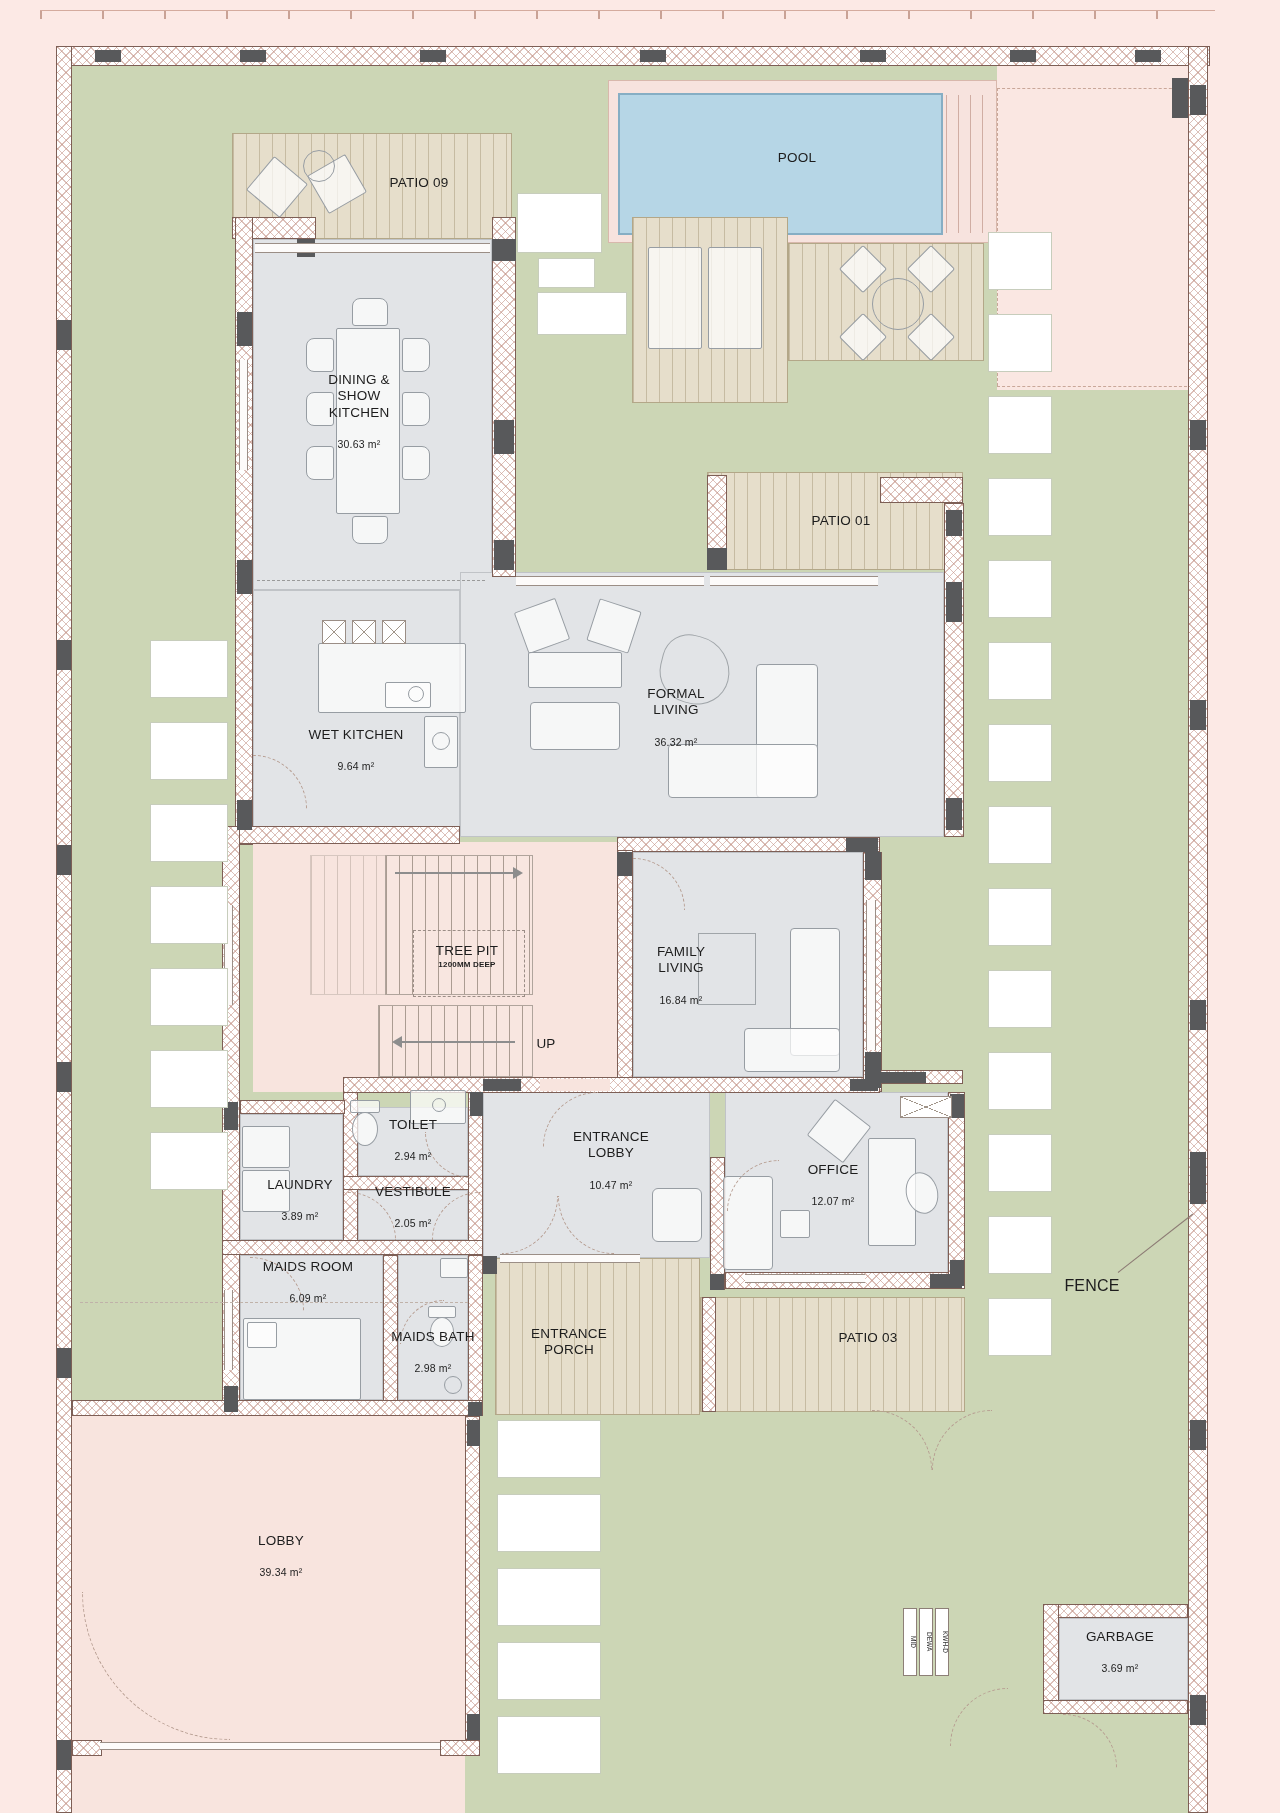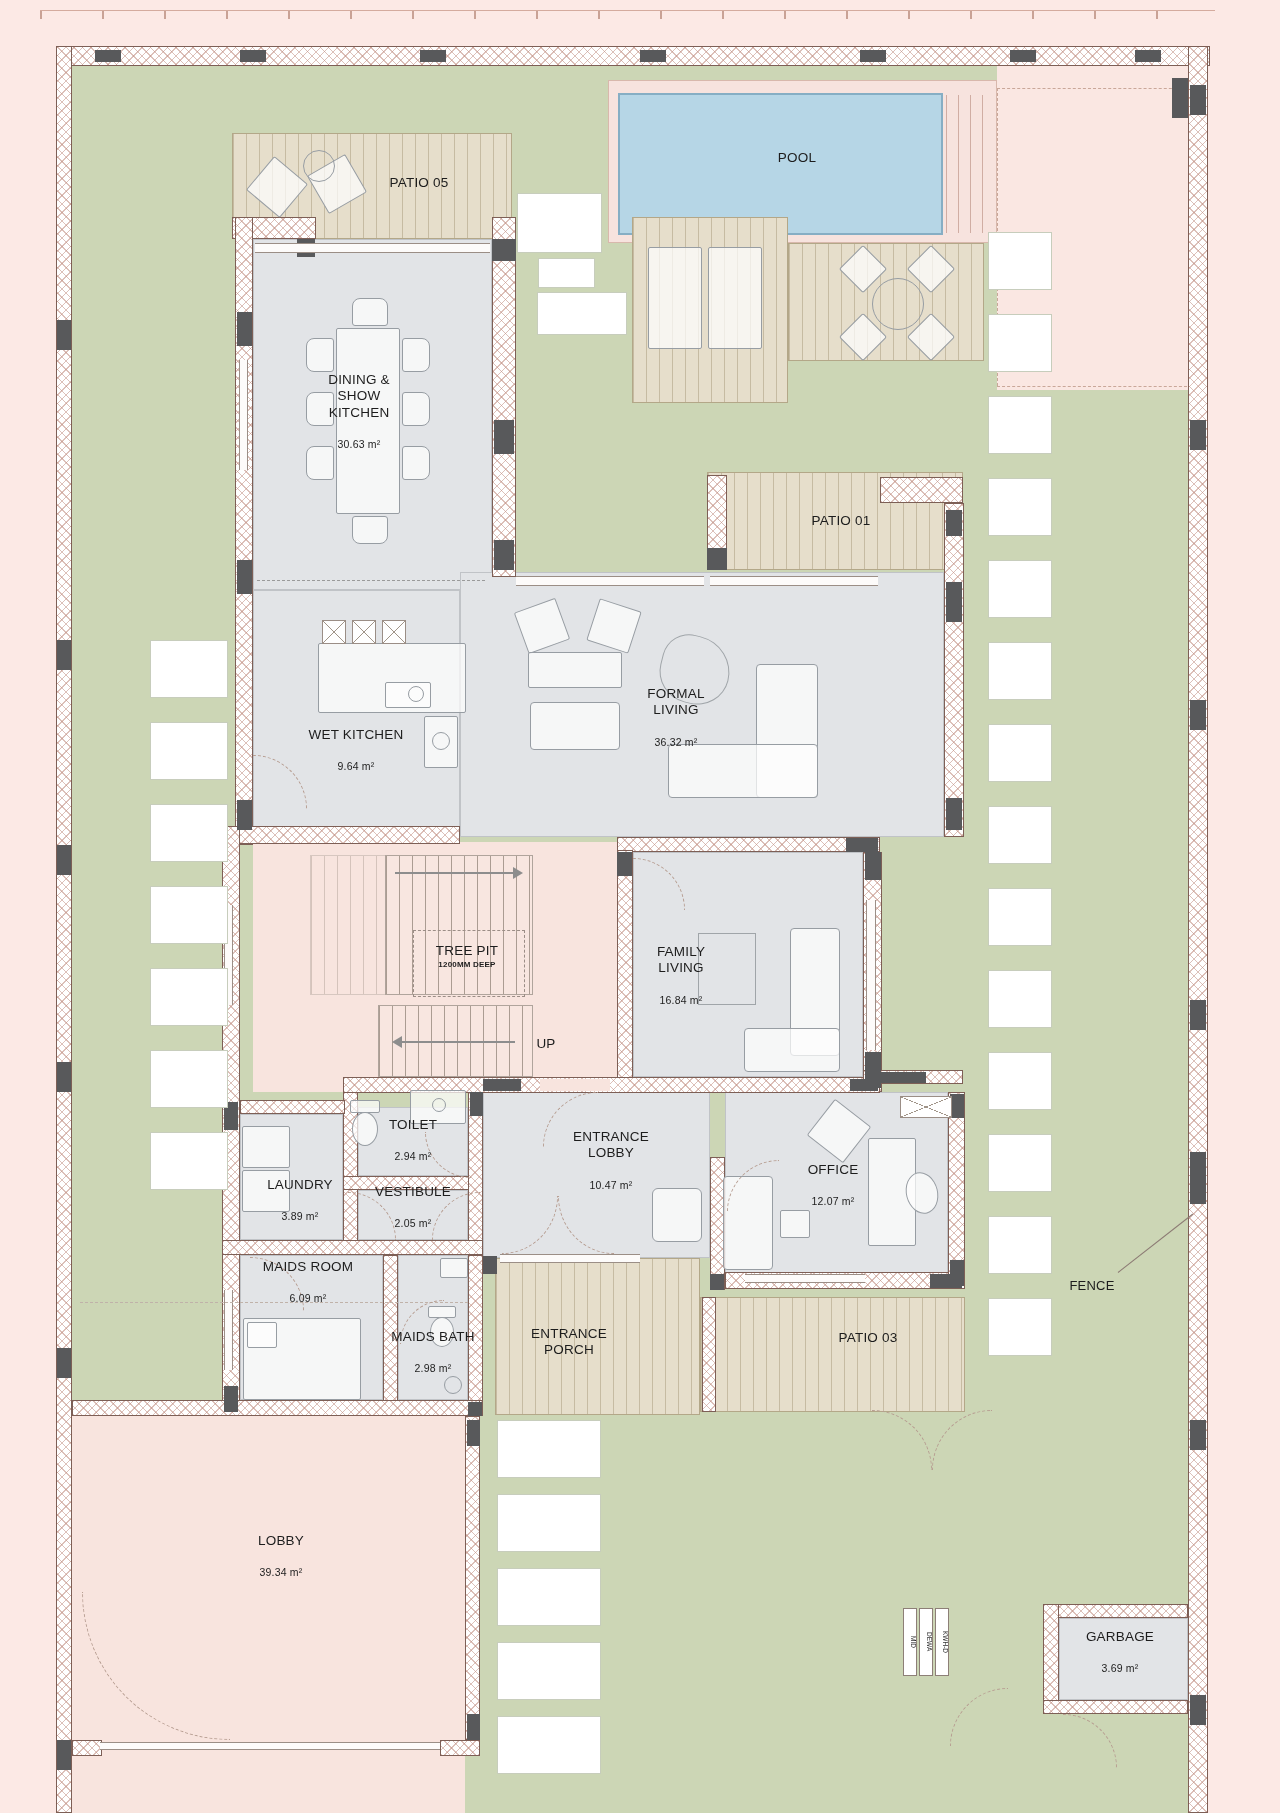--- a/index.html
+++ b/index.html
@@ -35,21 +35,21 @@
   .qa-tl{border-right:0;border-bottom:0;border-top-left-radius:100%}
   .qa-tr{border-left:0;border-bottom:0;border-top-right-radius:100%}
   .qa-bl{border-right:0;border-top:0;border-bottom-left-radius:100%}
   .qa-br{border-left:0;border-top:0;border-bottom-right-radius:100%}
   .dash{border-top:1.5px dashed #c9a799}
   .dashv{border-left:1.5px dashed #c9a799}
   .label{position:absolute;color:#1d1d1d;font-size:13.5px;line-height:1.22;text-align:center;
     transform:translate(-50%,-50%);letter-spacing:.2px}
   .label .area{display:block;font-size:10.5px;margin-top:17px}
   .label .note{display:block;font-size:8px;font-weight:bold;margin-top:1px}
-  .small{font-size:13px}
+  .small{font-size:16px}
   .xbox{background:#fff;border:1px solid #9b8e86;
     background-image:linear-gradient(to top right, transparent 48.8%, #a09488 48.8% 51.2%, transparent 51.2%),
       linear-gradient(to bottom right, transparent 48.8%, #a09488 48.8% 51.2%, transparent 51.2%)}
   .treadsGhost{opacity:.45}
   .meter{background:#fff;border:1px solid #8d7f77;color:#333;font-size:6.5px;
     writing-mode:vertical-rl;text-align:center;line-height:1}
   .arrowline{background:#8d8d8d}
 </style>
 </head>
 <body>
@@ -315,21 +315,21 @@
     <div class="a wb" style="left: 150px; top: 1132px; width: 78px; height: 58px;"></div>
     <div class="a wb" style="left: 517px; top: 193px; width: 85px; height: 60px;"></div>
     <div class="a wb" style="left: 538px; top: 258px; width: 57px; height: 30px;"></div>
     <div class="a wb" style="left: 537px; top: 292px; width: 90px; height: 43px;"></div>
     <div class="a wb" style="left: 497px; top: 1420px; width: 104px; height: 58px;"></div>
     <div class="a wb" style="left: 497px; top: 1494px; width: 104px; height: 58px;"></div>
     <div class="a wb" style="left: 497px; top: 1568px; width: 104px; height: 58px;"></div>
     <div class="a wb" style="left: 497px; top: 1642px; width: 104px; height: 58px;"></div>
     <div class="a wb" style="left: 497px; top: 1716px; width: 104px; height: 58px;"></div>
     <div class="label" style="left:797px;top:158px;width:120px"><span>POOL</span></div>
-  <div class="label" style="left:419px;top:183px;width:120px"><span>PATIO 05</span></div>
+  <div class="label" style="left:419px;top:183px;width:120px"><span>PATIO 09</span></div>
   <div class="label" style="left:359px;top:412px;width:88px"><span>DINING &amp; SHOW KITCHEN</span><span class="area">30.63 m²</span></div>
   <div class="label" style="left:841px;top:521px;width:120px"><span>PATIO 01</span></div>
   <div class="label" style="left:676px;top:717px;width:80px"><span>FORMAL LIVING</span><span class="area">36.32 m²</span></div>
   <div class="label" style="left:356px;top:750px;width:125px"><span>WET KITCHEN</span><span class="area">9.64 m²</span></div>
   <div class="label" style="left:467px;top:957px;width:110px"><span>TREE PIT</span><span class="note">1200MM DEEP</span></div>
   <div class="label" style="left:546px;top:1044px;width:40px"><span>UP</span></div>
   <div class="label" style="left:681px;top:975px;width:76px"><span>FAMILY LIVING</span><span class="area">16.84 m²</span></div>
   <div class="label" style="left:413px;top:1140px;width:80px"><span>TOILET</span><span class="area">2.94 m²</span></div>
   <div class="label" style="left:611px;top:1160px;width:100px"><span>ENTRANCE LOBBY</span><span class="area">10.47 m²</span></div>
   <div class="label" style="left:833px;top:1185px;width:90px"><span>OFFICE</span><span class="area">12.07 m²</span></div>

